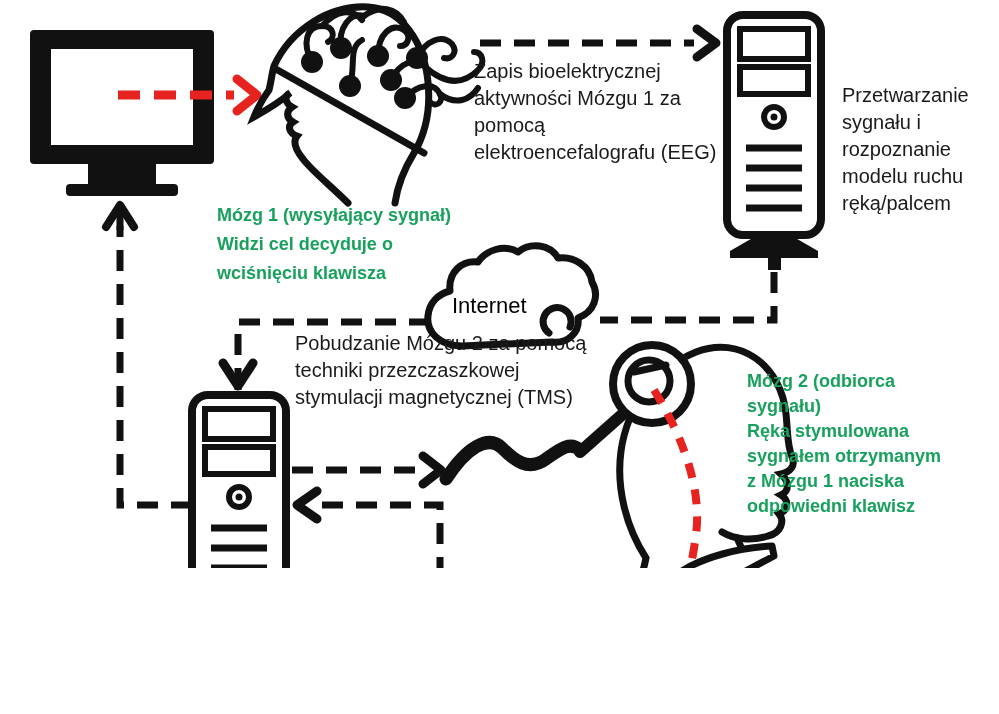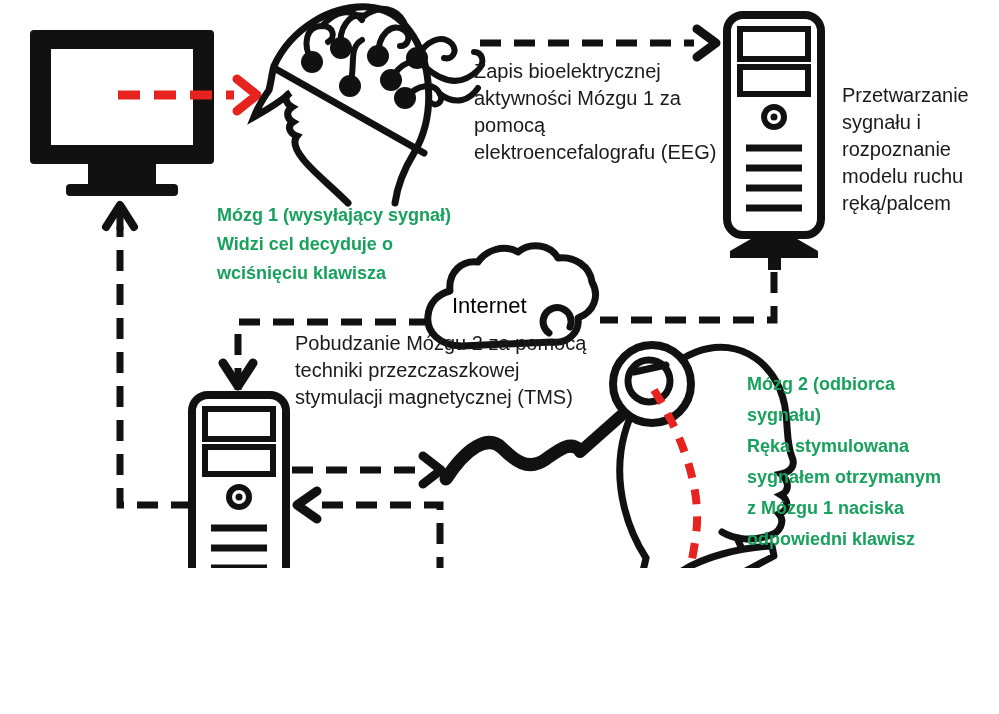--- a/index.html
+++ b/index.html
@@ -23,21 +23,21 @@
     color:#1a1a1a;
     font-size:20px;
     line-height:27px;
   }
   .lbl.green{
     color:var(--green);
     font-weight:bold;
     font-size:18px;
     line-height:29px;
   }
-  .lbl.green2{line-height:31px;}
+  .lbl.green2{line-height:25px;}
   .lbl.cloud-text{
     font-size:22px;
     color:#000000;
     width:110px;
     text-align:left;
     line-height:24px;
   }
 </style>
 </head>
 <body>

